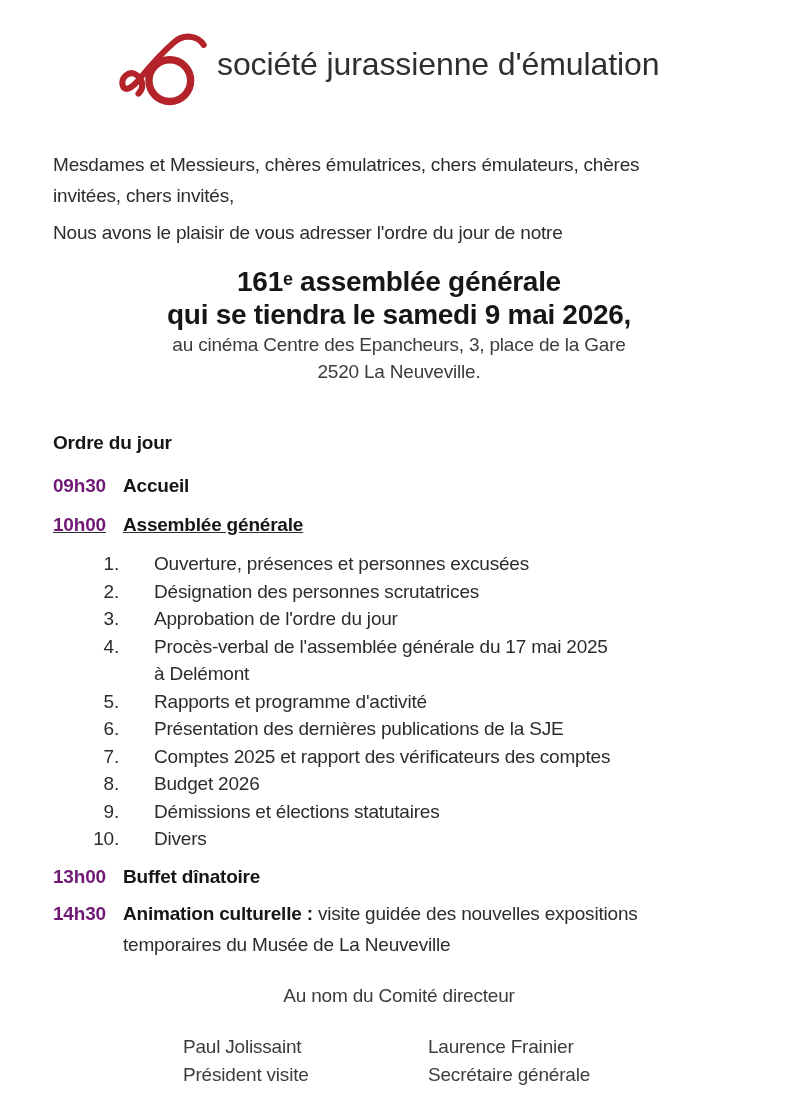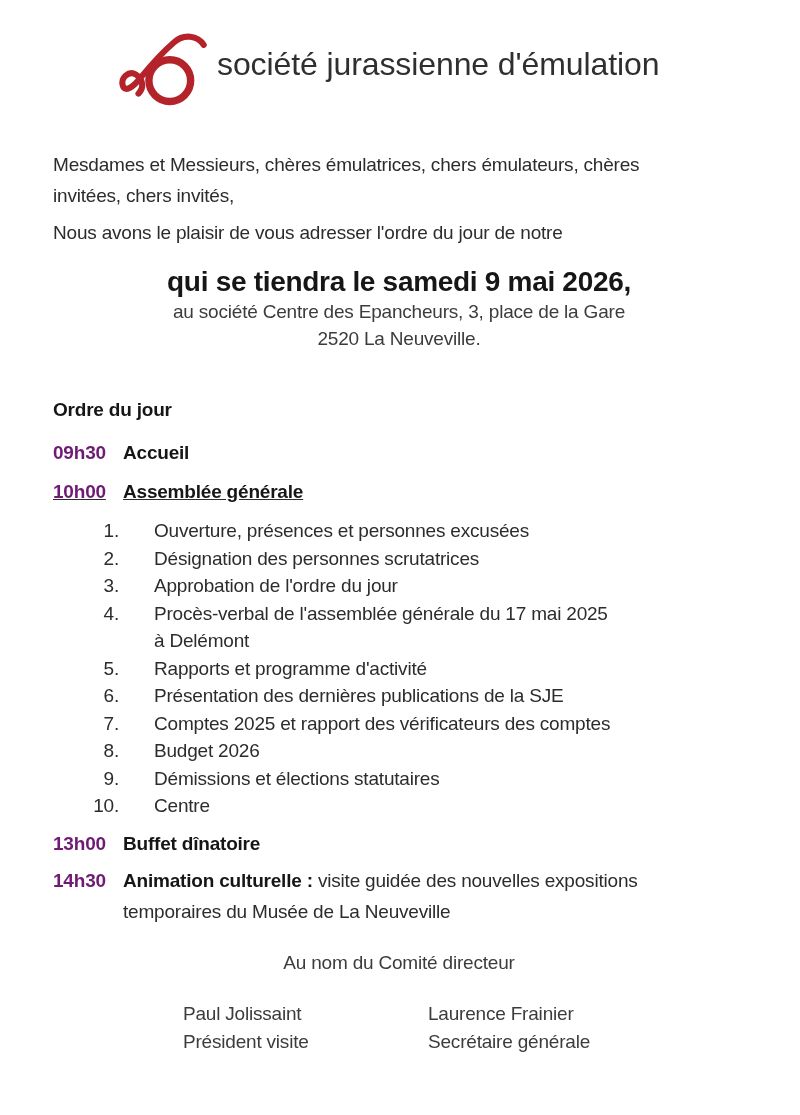--- a/index.html
+++ b/index.html
@@ -89,22 +89,23 @@
   </div>
 
   <div class="content">
 
     <p class="salutation pre" style="margin:37px 0 0 0">Mesdames et Messieurs, chères émulatrices, chers émulateurs, chères
 invitées, chers invités,</p>
 
     <p class="intro" style="margin:6px 0 0 0">Nous avons le plaisir de vous adresser l'ordre du jour de notre</p>
 
     <div class="title-block">
+      <div class="title-line"><span>161</span><sup>e</sup><span> assemblée générale</span></div>
       <div class="title-line">qui se tiendra le samedi 9 mai 2026,</div>
-      <div class="venue-line">au société Centre des Epancheurs, 3, place de la Gare</div>
+      <div class="venue-line">au cinéma Centre des Epancheurs, 3, place de la Gare</div>
       <div class="venue-line">2520 La Neuveville.</div>
     </div>
 
     <div class="agenda-heading">Ordre du jour</div>
 
     <div class="schedule-row">
       <div class="time-cell">09h30</div>
       <div class="label-cell"><span class="label-bold">Accueil</span><span class="pre"></span></div>
     </div>
 
@@ -146,21 +147,21 @@
       <div class="motion-row">
         <div class="motion-num">8.</div>
         <div class="motion-text pre">Budget 2026</div>
       </div>
       <div class="motion-row">
         <div class="motion-num">9.</div>
         <div class="motion-text pre">Démissions et élections statutaires</div>
       </div>
       <div class="motion-row">
         <div class="motion-num">10.</div>
-        <div class="motion-text pre">Centre</div>
+        <div class="motion-text pre">Divers</div>
       </div>
     </div>
 
     <div class="schedule-row" style="margin-top:8px">
       <div class="time-cell">13h00</div>
       <div class="label-cell"><span class="label-bold">Buffet dînatoire</span><span class="pre"></span></div>
     </div>
 
     <div class="schedule-row" style="margin-top:6px">
       <div class="time-cell">14h30</div>

